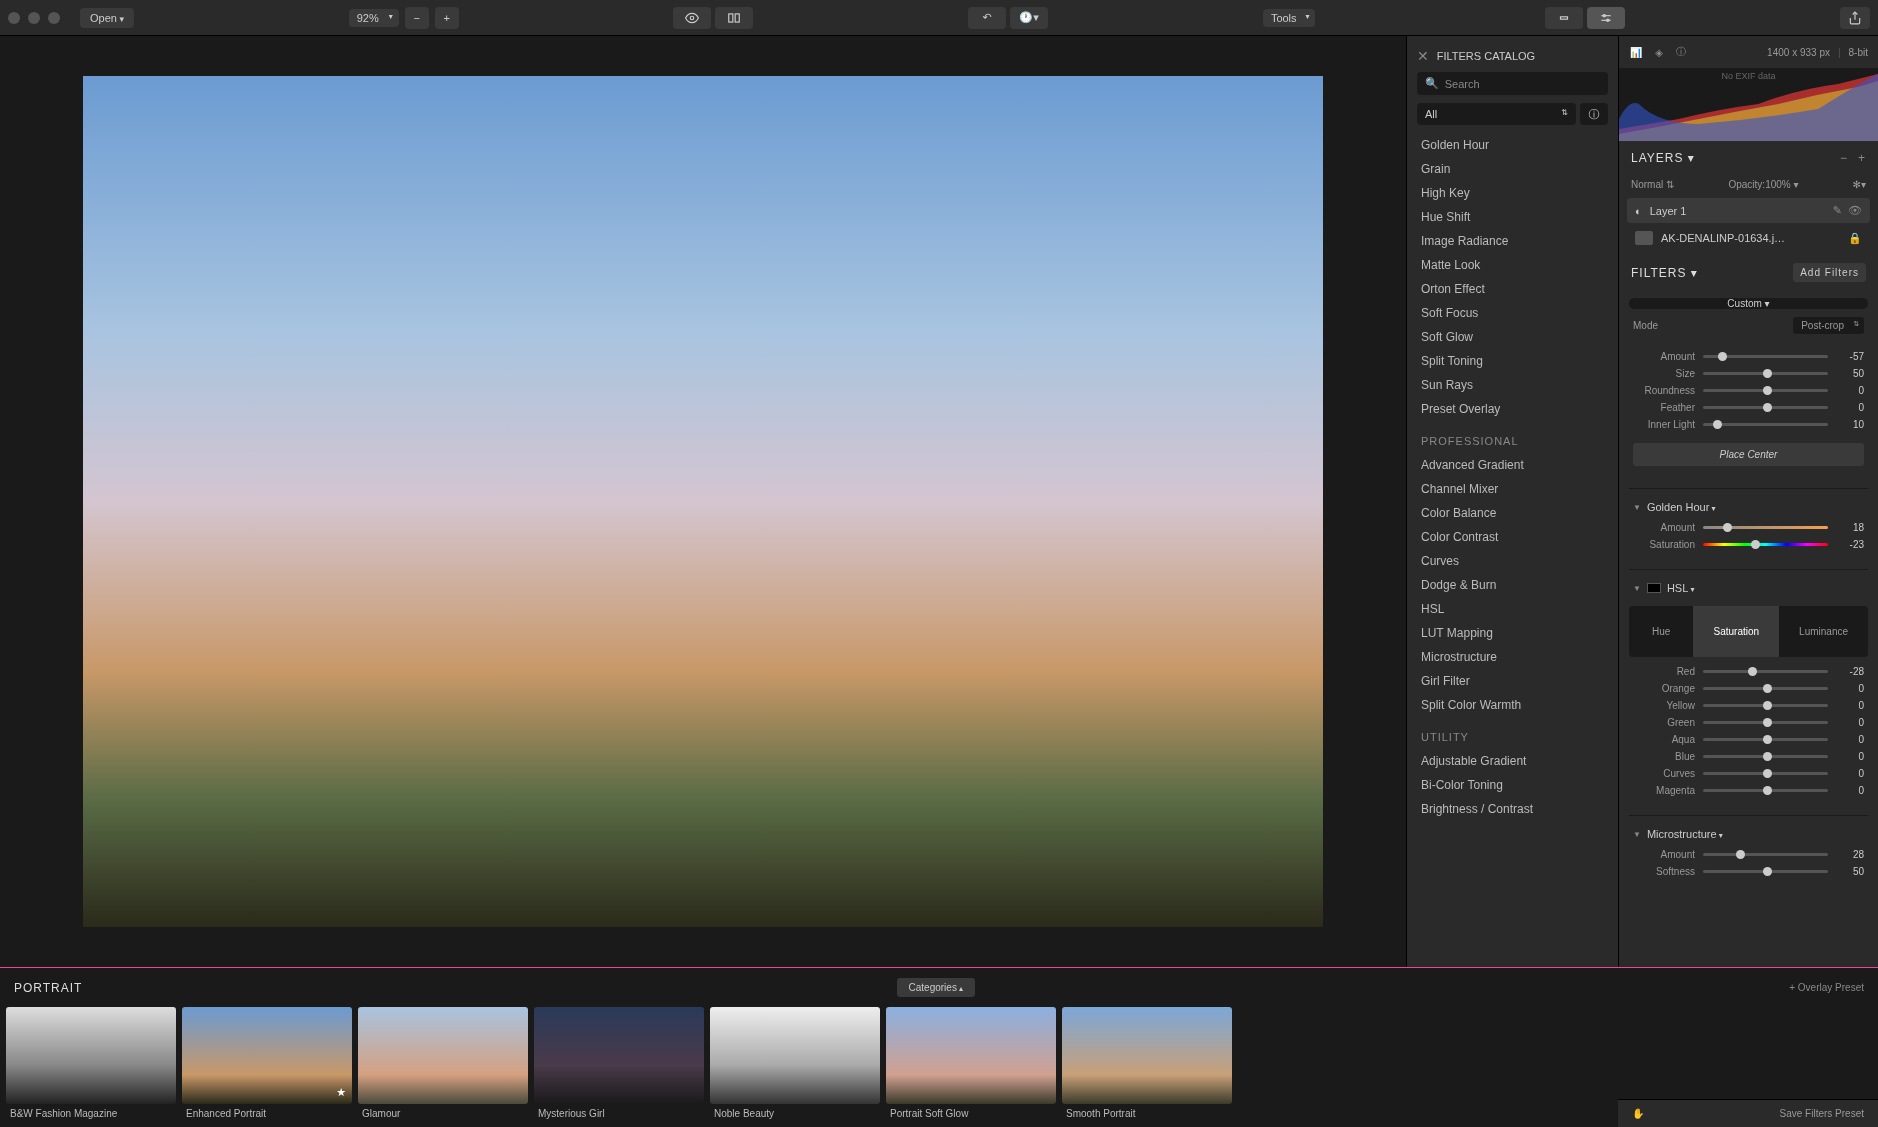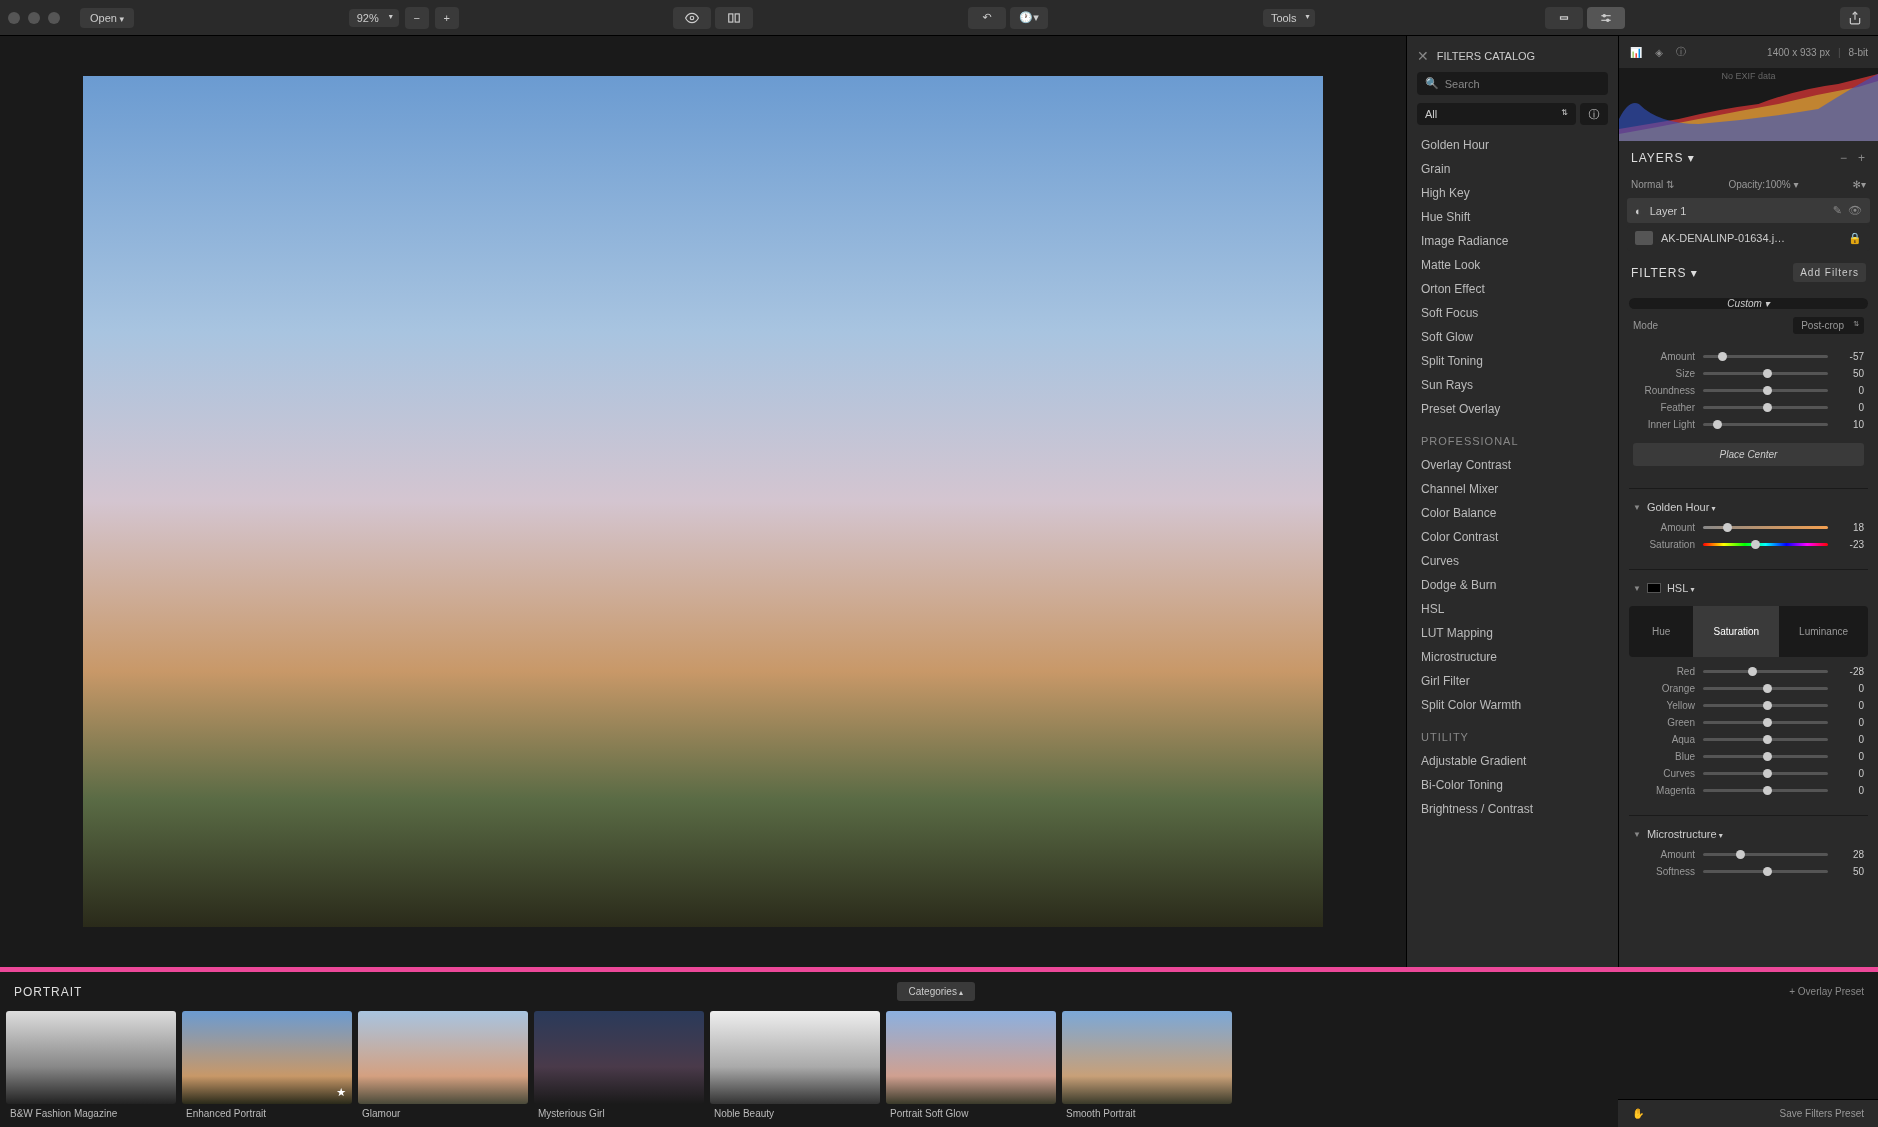--- a/index.html
+++ b/index.html
@@ -55,21 +55,21 @@
 .panel-section-header { padding: 10px 12px; display: flex; align-items: center; justify-content: space-between; font-size: 12px; letter-spacing: 1px; color: #ddd; }
 .panel-section-header .actions { display: flex; gap: 10px; color: #888; }
 
 .layer-opts { padding: 4px 12px 8px; display: flex; align-items: flex-start; justify-content: space-between; font-size: 10px; color: #999; }
 .layer-item { background: #3a3a3a; margin: 0 8px 2px; padding: 6px 8px; border-radius: 3px; display: flex; align-items: center; gap: 8px; font-size: 11px; }
 .layer-item.locked { background: #2a2a2a; }
 .layer-thumb { width: 18px; height: 14px; background: #555; border-radius: 2px; }
 .layer-actions { margin-left: auto; display: flex; gap: 6px; color: #888; }
 
 .add-filters-btn { background: #3a3a3a; padding: 4px 7px; border-radius: 3px; font-size: 10px; color: #ccc; cursor: pointer; }
-.custom-bar { margin: 6px 10px 4px; background: #1a1a1a; text-align: center; border-radius: 7px; font-size: 10px; color: #ccc; font-style: italic; }
+.custom-bar { margin: 6px 10px 4px; background: #1a1a1a; text-align: center; border-radius: 7px; font-size: 10px; color: #ccc; }
 .mode-row { padding: 4px 14px; display: flex; align-items: center; justify-content: space-between; font-size: 10px; color: #999; }
 .mode-select { background: #1a1a1a; padding: 3px 20px 3px 8px; border-radius: 3px; font-size: 10px; position: relative; }
 .mode-select::after { content: "⇅"; position: absolute; right: 5px; font-size: 7px; }
 
 .slider-row { padding: 3px 14px; display: flex; align-items: center; gap: 8px; font-size: 10px; }
 .slider-label { width: 62px; text-align: right; color: #999; }
 .slider-track { flex: 1; height: 3px; background: #555; border-radius: 2px; position: relative; }
 .slider-thumb { position: absolute; top: -3px; width: 9px; height: 9px; background: #ccc; border-radius: 50%; }
 .slider-val { width: 28px; text-align: right; color: #ccc; }
 .gradient-track { background: linear-gradient(90deg, #888, #f4a050); }
@@ -82,21 +82,21 @@
 .filter-group-header .caret::after { content: " ▾"; font-size: 8px; }
 .color-swatch { width: 14px; height: 10px; background: #000; border: 1px solid #555; }
 
 .hsl-tabs { margin: 6px 10px; display: flex; background: #1a1a1a; border-radius: 4px; overflow: hidden; }
 .hsl-tab { flex: 1; padding: 20px; text-align: center; font-size: 10px; cursor: pointer; color: #999; }
 .hsl-tab.active { background: #3a3a3a; color: #fff; }
 
 .divider-line { height: 1px; background: #1a1a1a; margin: 4px 10px; }
 
 
-.filmstrip { height: 160px; background: #1a1a1a; border-top: 5px solid #ec4899; display: flex; flex-direction: column; }
+.filmstrip { height: 160px; background: #1a1a1a; border-top: 1px solid #ec4899; display: flex; flex-direction: column; }
 .filmstrip-header { padding: 10px 14px 4px; display: flex; align-items: center; }
 .filmstrip-title { font-size: 12px; letter-spacing: 1px; color: #ddd; }
 .categories-btn { margin: 0 auto; background: #3a3a3a; padding: 4px 12px; border-radius: 3px; font-size: 10px; cursor: pointer; }
 .categories-btn::after { content: " ▴"; font-size: 8px; }
 .overlay-preset-btn { color: #888; cursor: pointer; font-size: 10px; }
 .presets { display: flex; gap: 6px; padding: 6px 6px 8px; overflow-x: auto; }
 .preset { width: 170px; flex-shrink: 0; display: flex; flex-direction: column; gap: 4px; position: relative; }
 .preset-thumb { width: 100%; height: 100px; border-radius: 3px; }
 .preset-label { font-size: 10px; color: #bbb; padding-left: 4px; }
 .preset-star { position: absolute; bottom: 20px; right: 6px; color: #fff; }
@@ -195,21 +195,21 @@
       <div class="filter-item">Hue Shift</div>
       <div class="filter-item">Image Radiance</div>
       <div class="filter-item">Matte Look</div>
       <div class="filter-item">Orton Effect</div>
       <div class="filter-item">Soft Focus</div>
       <div class="filter-item">Soft Glow</div>
       <div class="filter-item">Split Toning</div>
       <div class="filter-item">Sun Rays</div>
       <div class="filter-item">Preset Overlay</div>
       <div class="filter-category">PROFESSIONAL</div>
-      <div class="filter-item">Overlay Contrast</div>
+      <div class="filter-item">Advanced Gradient</div>
       <div class="filter-item">Channel Mixer</div>
       <div class="filter-item">Color Balance</div>
       <div class="filter-item">Color Contrast</div>
       <div class="filter-item">Curves</div>
       <div class="filter-item">Dodge &amp; Burn</div>
       <div class="filter-item">HSL</div>
       <div class="filter-item">LUT Mapping</div>
       <div class="filter-item">Microstructure</div>
       <div class="filter-item">Girl Filter</div>
       <div class="filter-item">Split Color Warmth</div>

